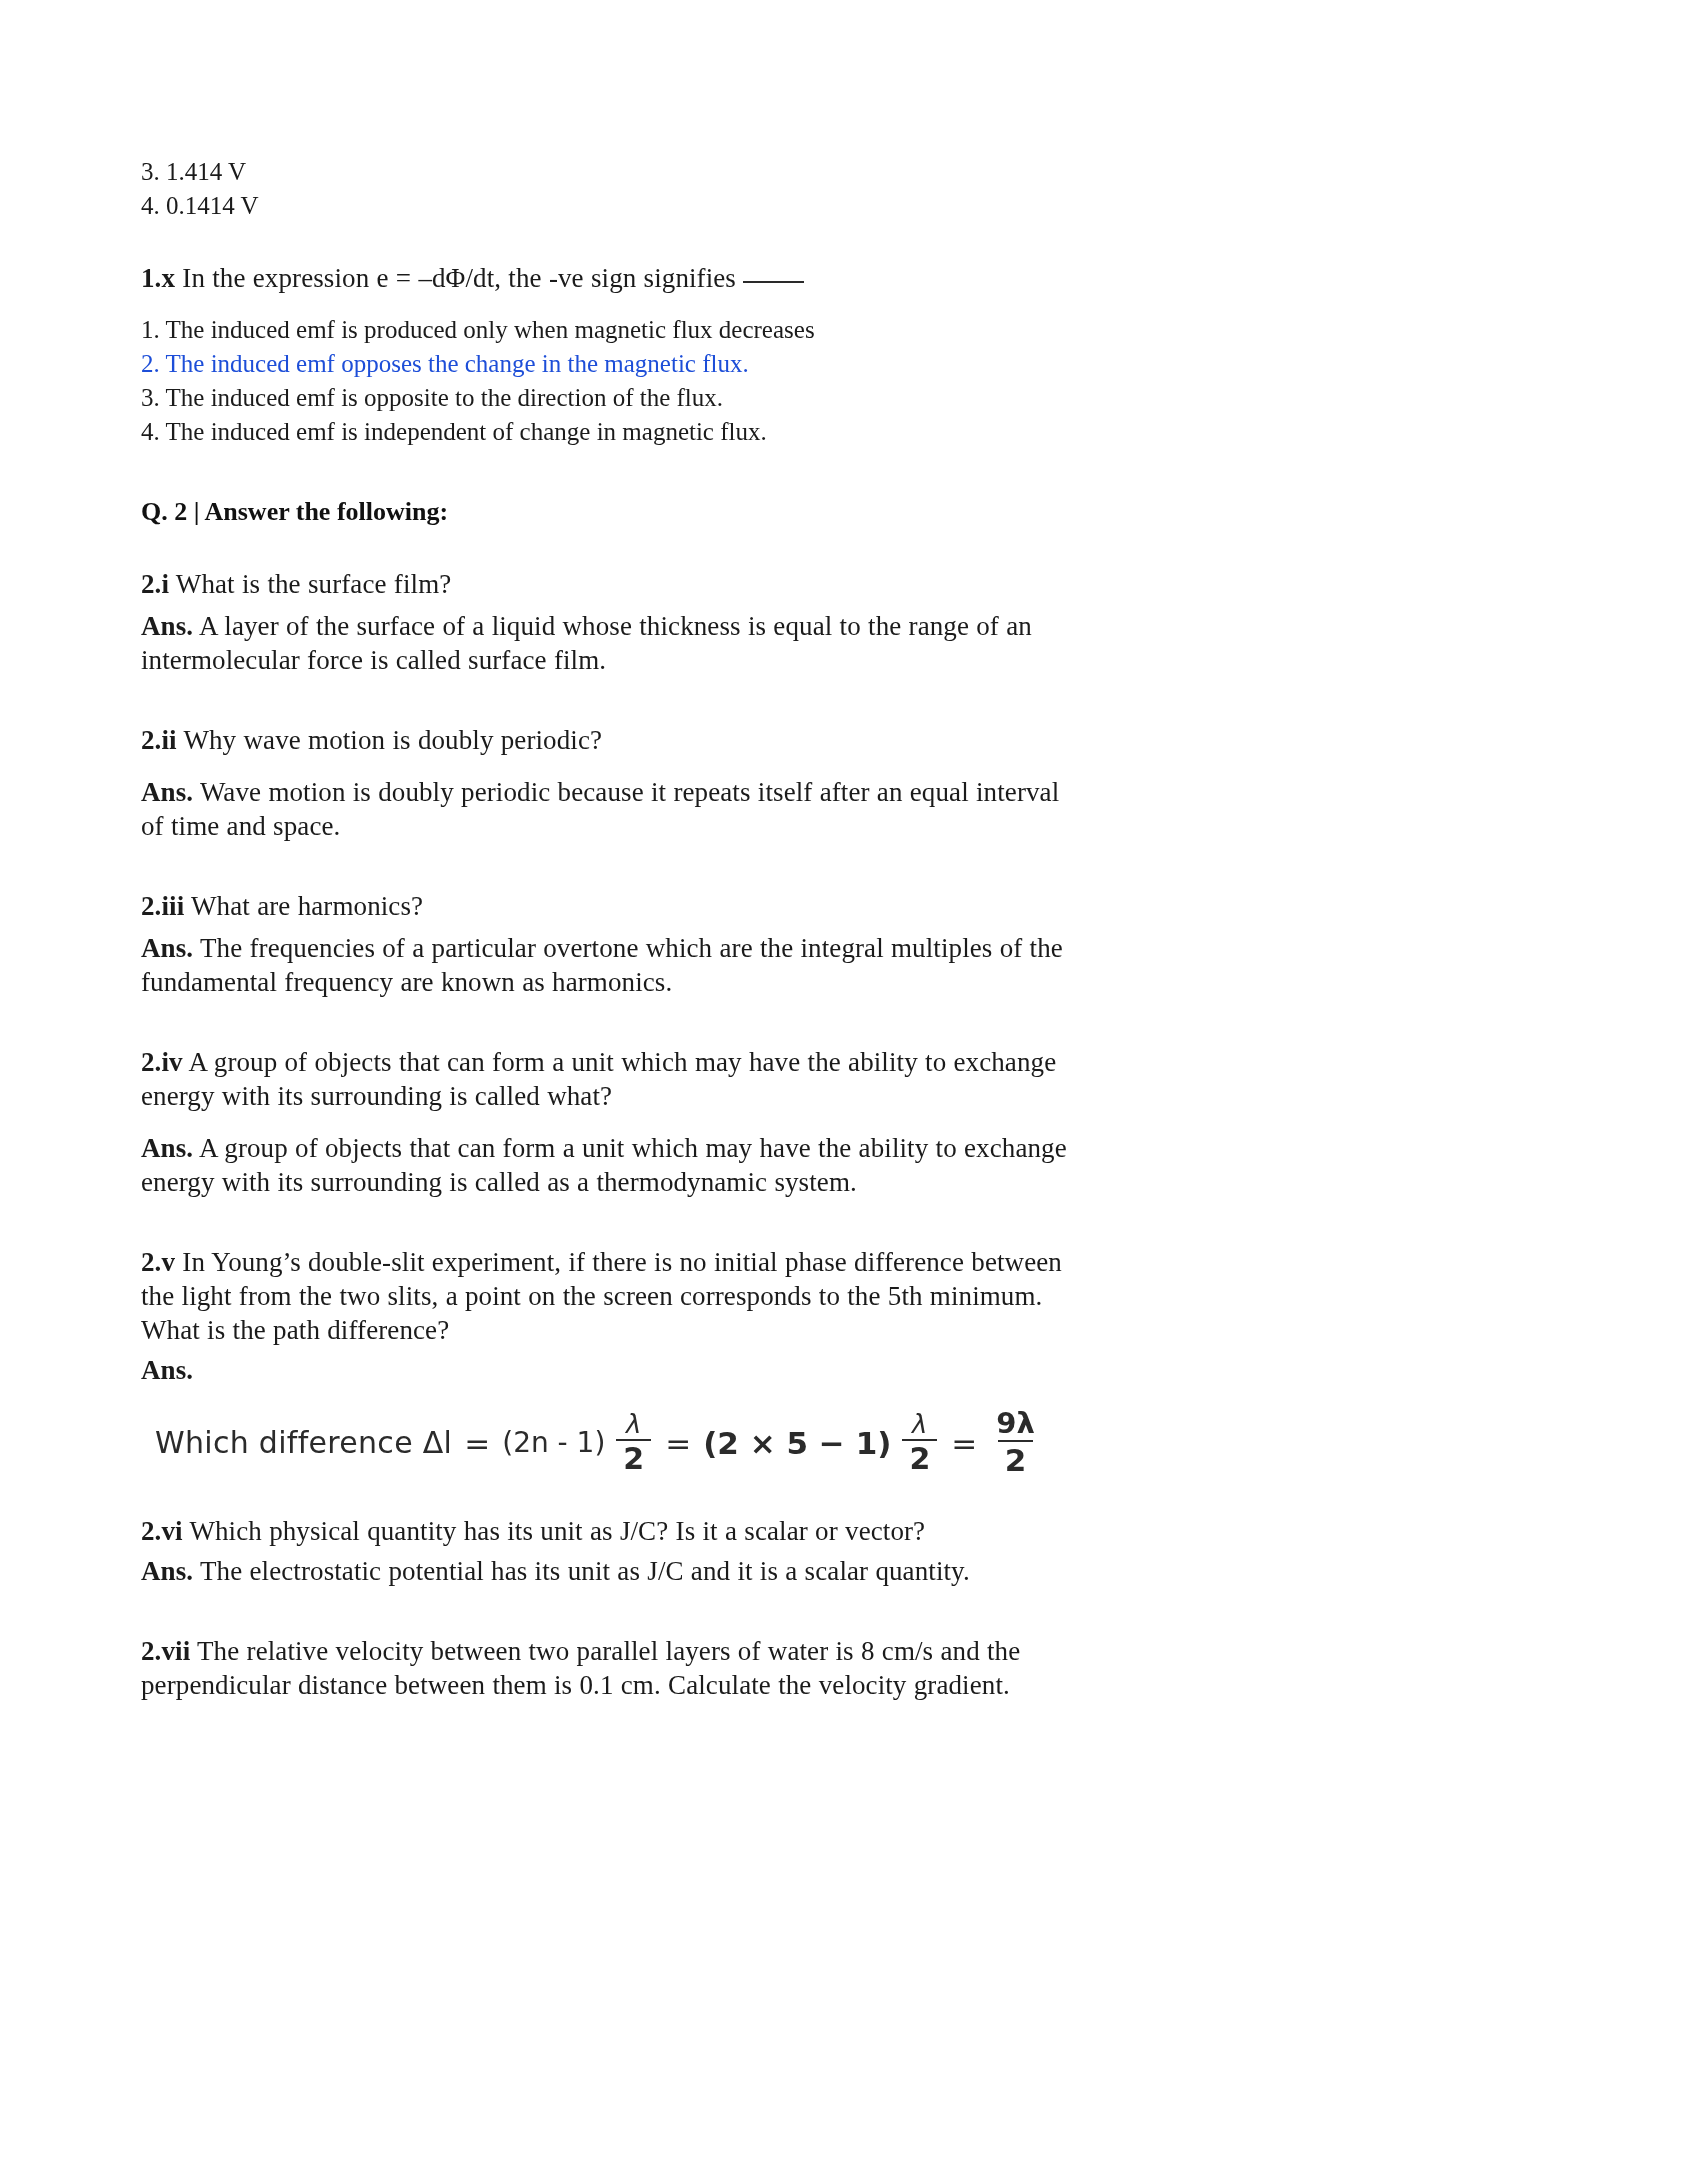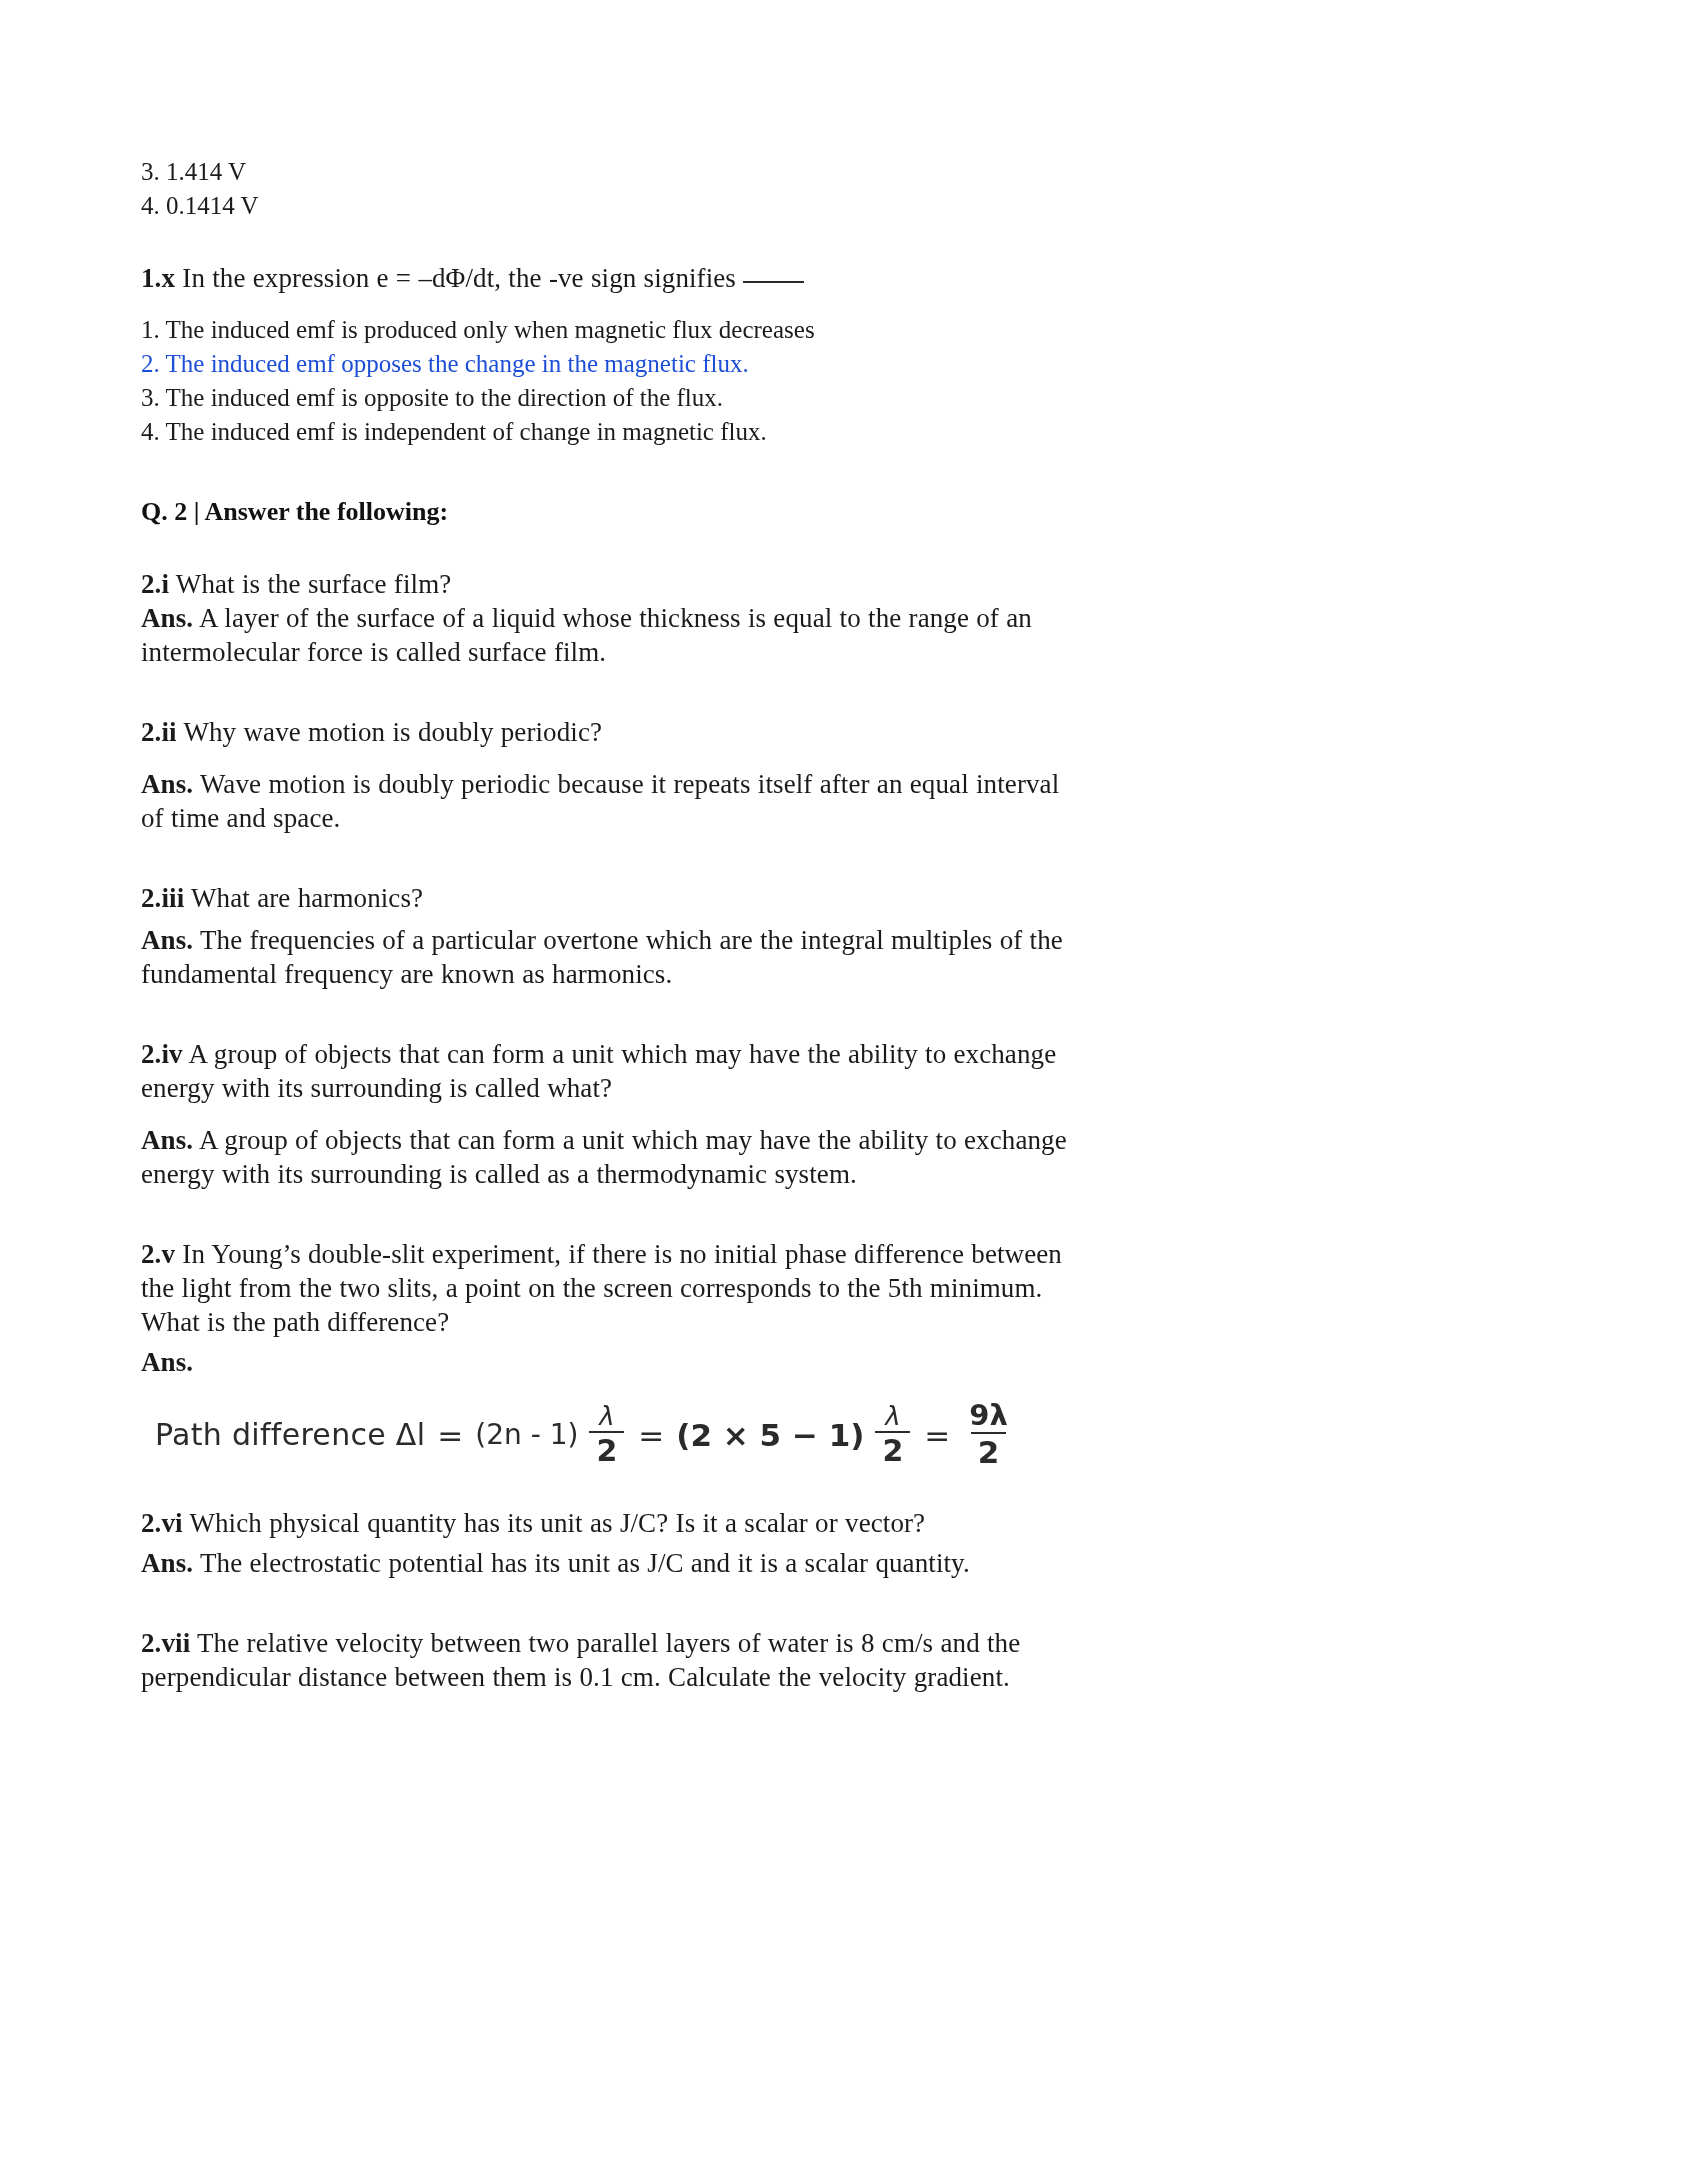--- a/index.html
+++ b/index.html
@@ -157,21 +157,21 @@
     <div class="gap-xl"></div>
 
     <div class="heading">Q. 2 | Answer the following:</div>
 
     <div class="gap-lg"></div>
 
     <p class="para">
       <span class="tag">2.i</span>
       <span>What is the surface film?</span>
     </p>
-    <p class="para" style="margin-top:0;">
+    <p class="para" style="margin-top:8px;">
       <span class="tag">Ans.</span>
       <span>A layer of the surface of a liquid whose thickness is equal to the range of an intermolecular force is called surface film.</span>
     </p>
 
     <div class="gap-xl"></div>
 
     <p class="para">
       <span class="tag">2.ii</span>
       <span>Why wave motion is doubly periodic?</span>
     </p>
@@ -206,21 +206,21 @@
 
     <p class="para">
       <span class="tag">2.v</span>
       <span>In Young’s double-slit experiment, if there is no initial phase difference between the light from the two slits, a point on the screen corresponds to the 5th minimum. What is the path difference?</span>
     </p>
     <p class="para" style="margin-top:6px;">
       <span class="tag">Ans.</span>
     </p>
 
     <div class="formula">
-      <span class="lbl">Path difference Δl</span>
+      <span class="lbl">Which difference Δl</span>
       <span class="op">=</span>
       <span class="grp">(2n - 1)</span>
       <span class="frac">
         <span class="num lam">λ</span>
         <span class="den">2</span>
       </span>
       <span class="op">=</span>
       <span class="grp strong">(2 × 5 − 1)</span>
       <span class="frac">
         <span class="num lam">λ</span>

